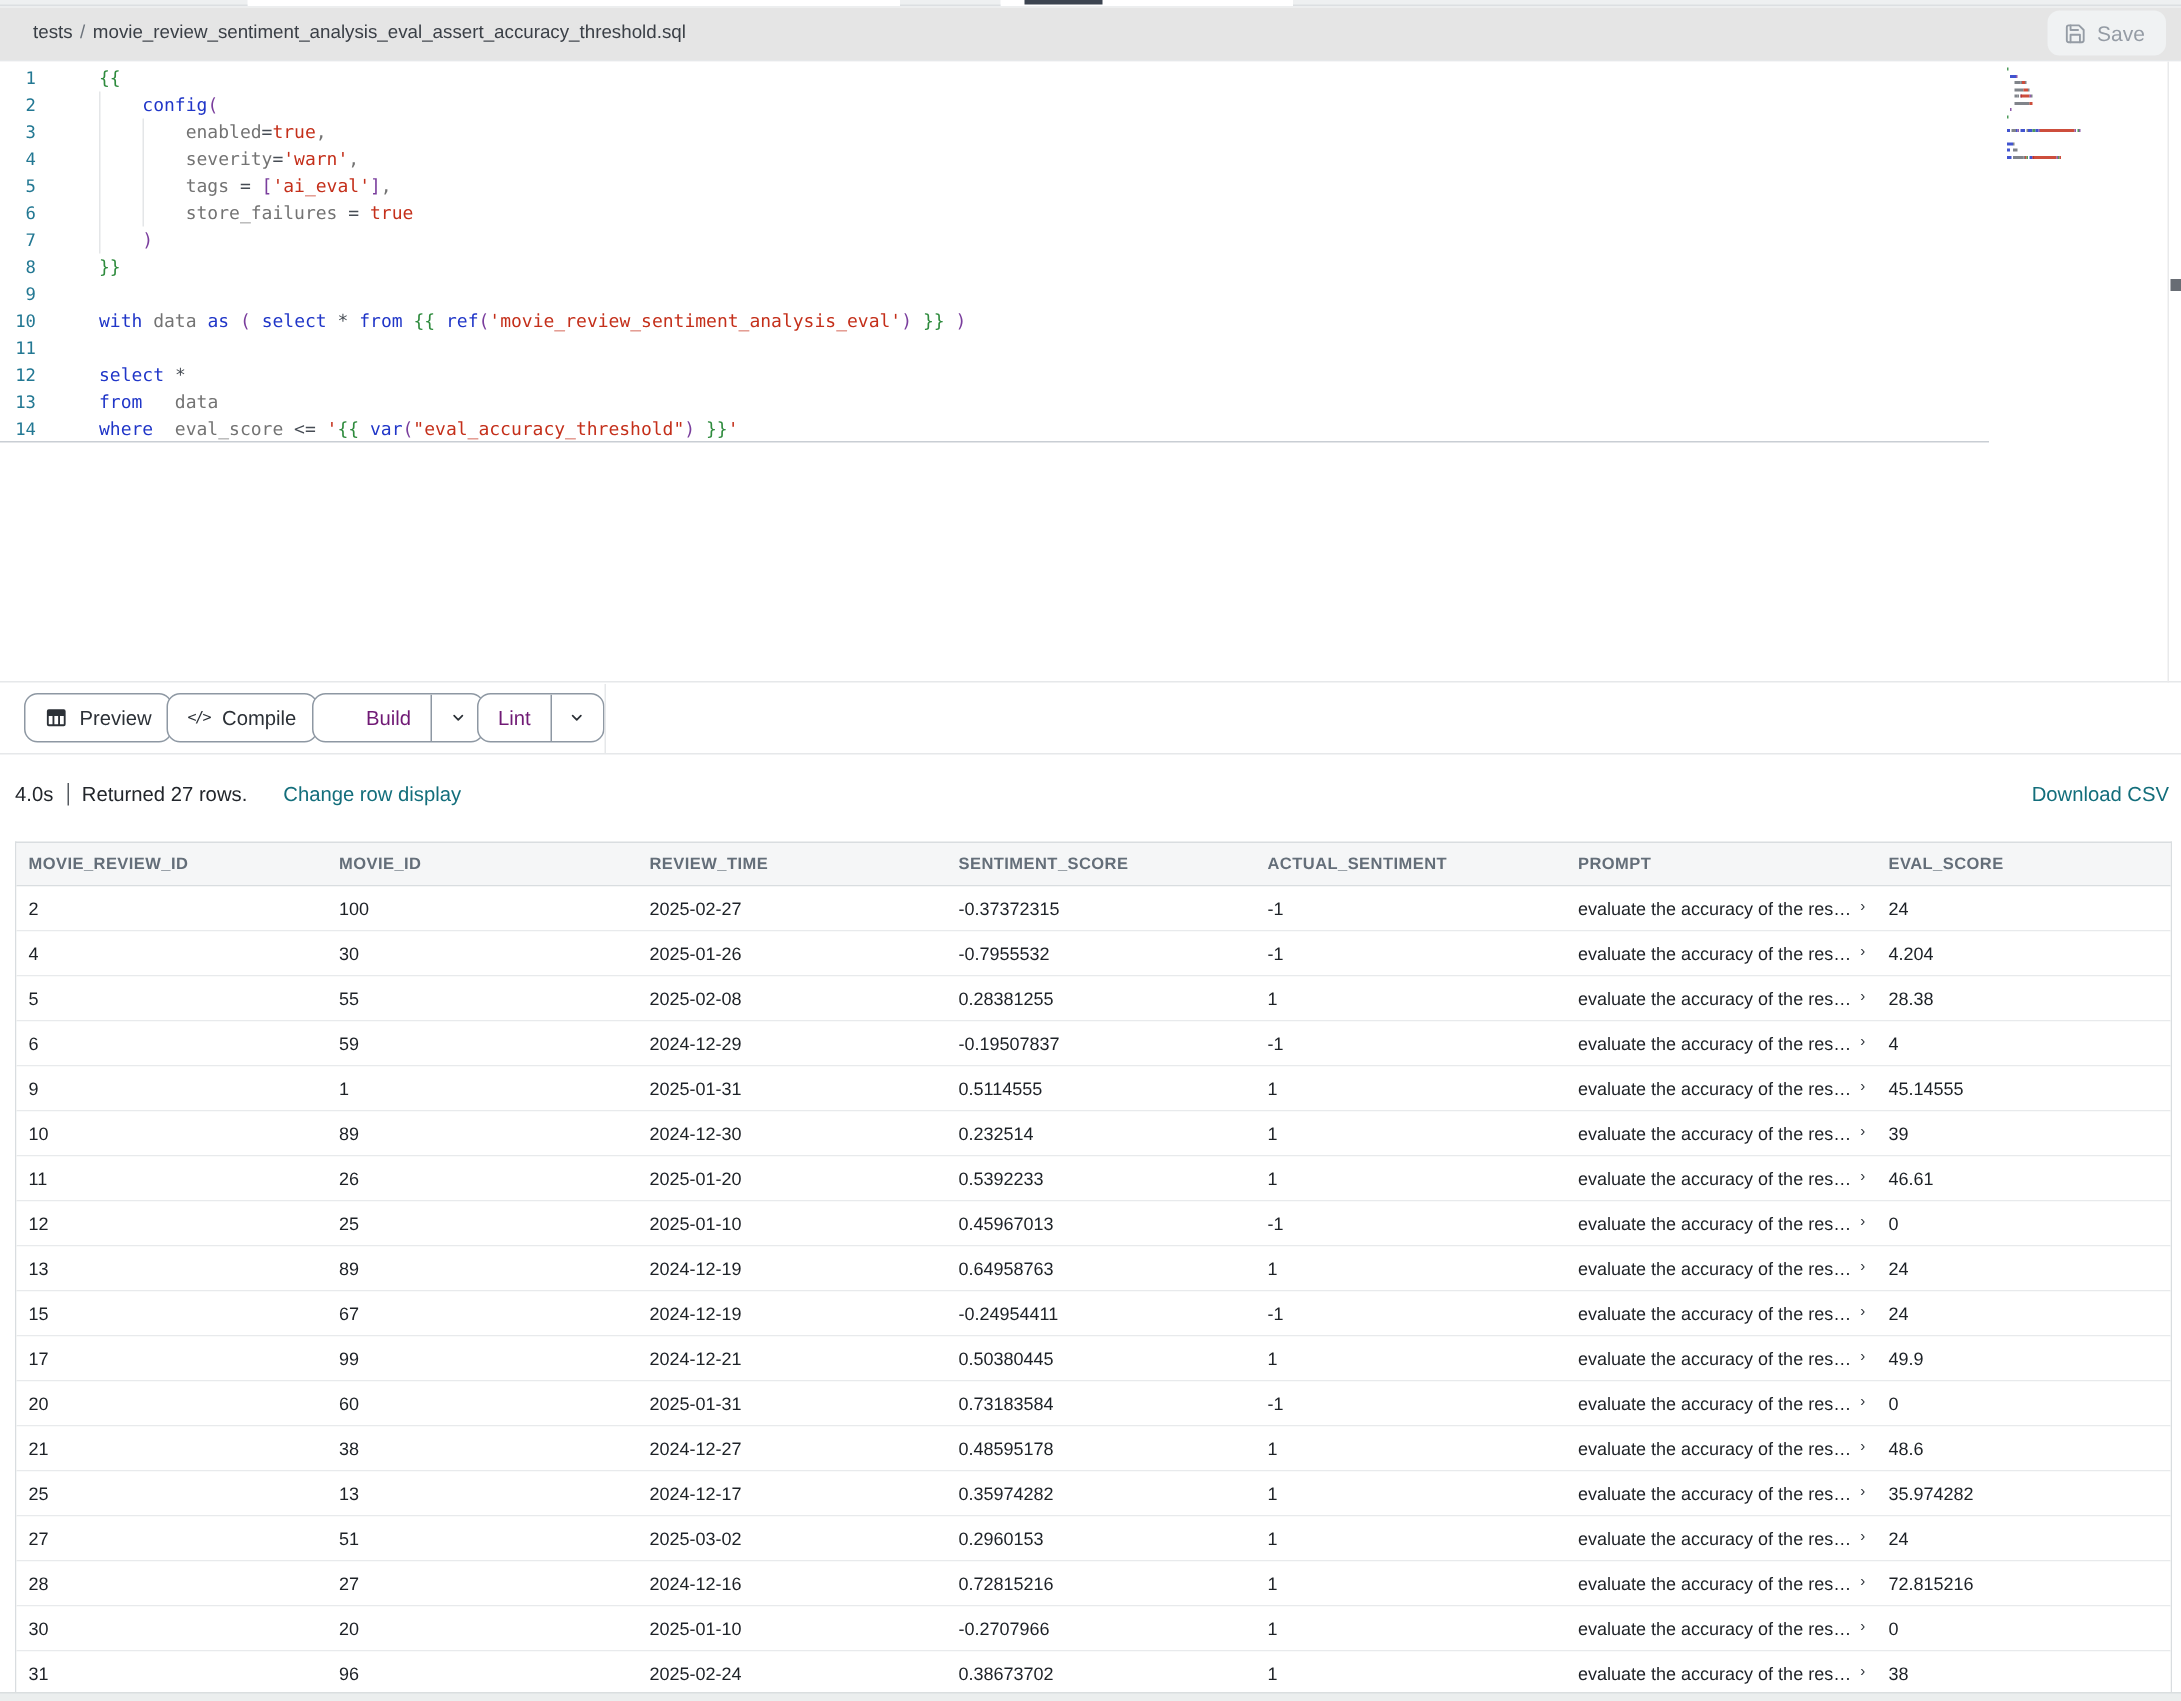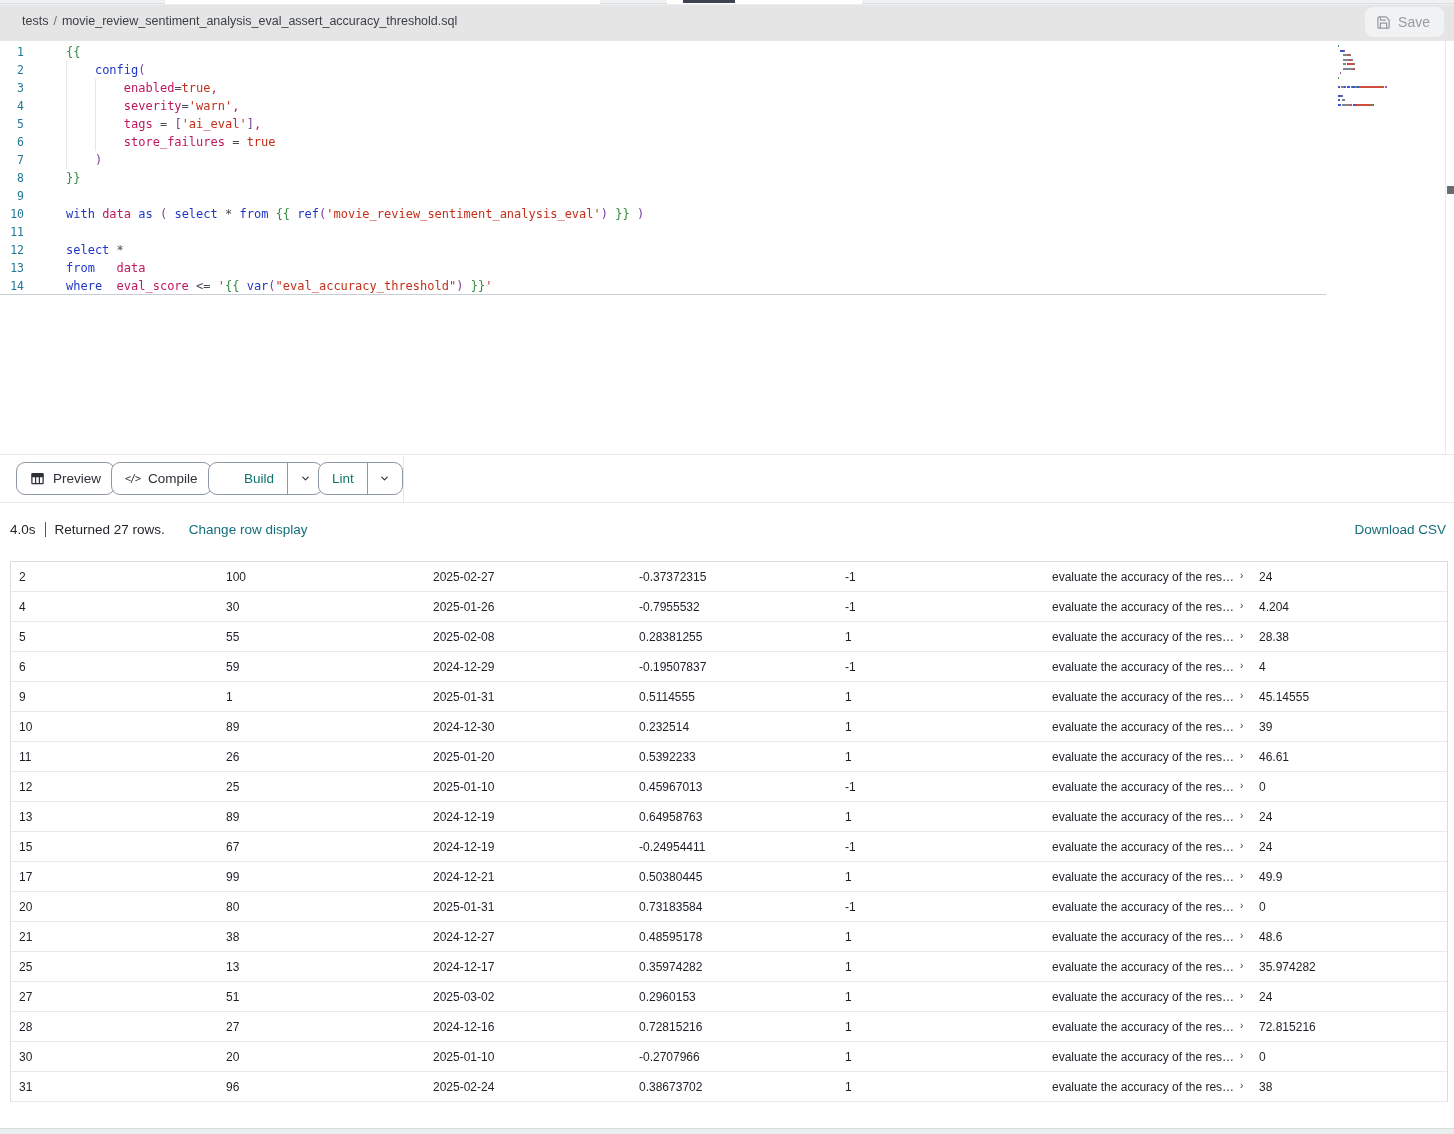--- a/index.html
+++ b/index.html
@@ -17,38 +17,38 @@
   .breadcrumb .sep { margin:0 5px; color:#6b727b; }
   .save-btn { position:absolute; right:10px; top:2px; height:30px; padding:0 14px 0 11px; background:#f0f2f3; border:none; border-radius:8px; display:flex; align-items:center; gap:7px; color:#959ca5; font-size:14px; font-family:inherit; cursor:pointer; }
   .save-btn svg { stroke:#959ca5; }
 
   
   .editor { position:absolute; top:41px; left:0; width:1454px; height:414px; background:#fff; border-bottom:1px solid #e6e8ea; font-family:"DejaVu Sans Mono", monospace; font-size:12px; }
   .code-line { position:relative; height:18px; line-height:18px; white-space:pre; }
   .code-line .ln { display:inline-block; width:40px; padding-right:16px; text-align:right; color:#237893; font-size:11.5px; }
   .code-line .code { position:absolute; left:66px; top:0; }
   .code-line.active { border-bottom:1px solid #c9ced4; width:1326px; }
-  .tok-plain { color:#be185d; }
+  .tok-plain { color:#737373; }
   .tok-kw { color:#2036c8; }
   .tok-str { color:#c42f1a; }
   .tok-jinja { color:#2e8b3d; }
   .tok-paren { color:#7a3e9d; }
   .tok-op { color:#464c54; }
   .indent-guide { position:absolute; width:1px; background:#e4e6e8; }
   .minimap { position:absolute; top:41px; left:1332px; width:112px; height:414px; }
   .minimap-sep { position:absolute; top:41px; left:1445px; width:1px; height:414px; background:#e9eaeb; }
   .scroll-marker { position:absolute; top:186px; left:1447px; width:7px; height:8px; background:#686d74; }
 
   
   .actionbar { position:absolute; top:456px; left:0; width:1454px; height:47px; border-bottom:1px solid #e6e8ea; }
   .actionbar .vdiv { position:absolute; left:403px; top:0; width:1px; height:46px; background:#e6e8ea; }
   .btn { position:absolute; top:6px; height:33px; display:flex; align-items:center; gap:8px; padding:0 13px; background:#fff; border:1px solid #8e98a3; border-radius:9px; font-size:13.5px; color:#2c3137; font-family:inherit; cursor:pointer; }
   .btn svg { stroke:#2c3137; }
   .split { position:absolute; top:6px; height:33px; display:flex; border:1px solid #8e98a3; border-radius:9px; background:#fff; overflow:hidden; }
-  .split .main { display:flex; align-items:center; gap:8px; padding:0 13px; font-size:13.5px; color:#0f766e; background:none; border:none; font-family:inherit; cursor:pointer; }
+  .split .main { display:flex; align-items:center; gap:8px; padding:0 13px; font-size:13.5px; color:#701a75; background:none; border:none; font-family:inherit; cursor:pointer; }
   .split .caret { width:35px; display:flex; align-items:center; justify-content:center; border:none; border-left:1px solid #8e98a3; background:none; cursor:pointer; }
   .code-glyph { font-family:"DejaVu Sans Mono", monospace; font-size:10px; color:#2c3137; letter-spacing:-1px; }
   .rtabs { position:absolute; top:0; left:420px; height:46px; display:flex; gap:31px; }
   .rtab { position:relative; display:flex; align-items:center; font-size:14.5px; color:#23272d; padding:0 7px; cursor:pointer; }
   .rtab.active::after { content:""; position:absolute; left:-3px; right:-3px; bottom:0; height:3px; background:#5d6b7a; }
 
   
   .statusrow { position:absolute; top:503px; left:0; width:1454px; height:54px;text-align:right; }
   .status-left { position:absolute; left:10px; top:19px; display:flex; align-items:center; font-size:13.5px; color:#22262b; }
   .status-pipe { width:1px; height:15px; background:#555a60; margin:0 9px; }
@@ -224,20 +224,29 @@
     <div class="status-left">
       <span>4.0s</span>
       <span class="status-pipe"></span>
       <span>Returned 27 rows.</span>
       <a class="link change-link">Change row display</a>
     </div>
     <a class="link download-link">Download CSV</a>
   </div>
 
   <div class="rtable">
+    <div class="thead" id="thead">
+        <div class="th col0">MOVIE_REVIEW_ID</div>
+        <div class="th col1">MOVIE_ID</div>
+        <div class="th col2">REVIEW_TIME</div>
+        <div class="th col3">SENTIMENT_SCORE</div>
+        <div class="th col4">ACTUAL_SENTIMENT</div>
+        <div class="th col5">PROMPT</div>
+        <div class="th col6">EVAL_SCORE</div>
+      </div>
     <div id="tbody">
         <div class="tr">
           <div class="td col0">2</div>
           <div class="td col1">100</div>
           <div class="td col2">2025-02-27</div>
           <div class="td col3">-0.37372315</div>
           <div class="td col4">-1</div>
           <div class="td col5">
             <span class="prompt-cell">
               <span>evaluate the accuracy of the res…</span>
@@ -381,21 +390,21 @@
           <div class="td col5">
             <span class="prompt-cell">
               <span>evaluate the accuracy of the res…</span>
               <span class="chev">›</span>
             </span>
           </div>
           <div class="td col6">49.9</div>
         </div>
         <div class="tr">
           <div class="td col0">20</div>
-          <div class="td col1">80</div>
+          <div class="td col1">60</div>
           <div class="td col2">2025-01-31</div>
           <div class="td col3">0.73183584</div>
           <div class="td col4">-1</div>
           <div class="td col5">
             <span class="prompt-cell">
               <span>evaluate the accuracy of the res…</span>
               <span class="chev">›</span>
             </span>
           </div>
           <div class="td col6">0</div>

